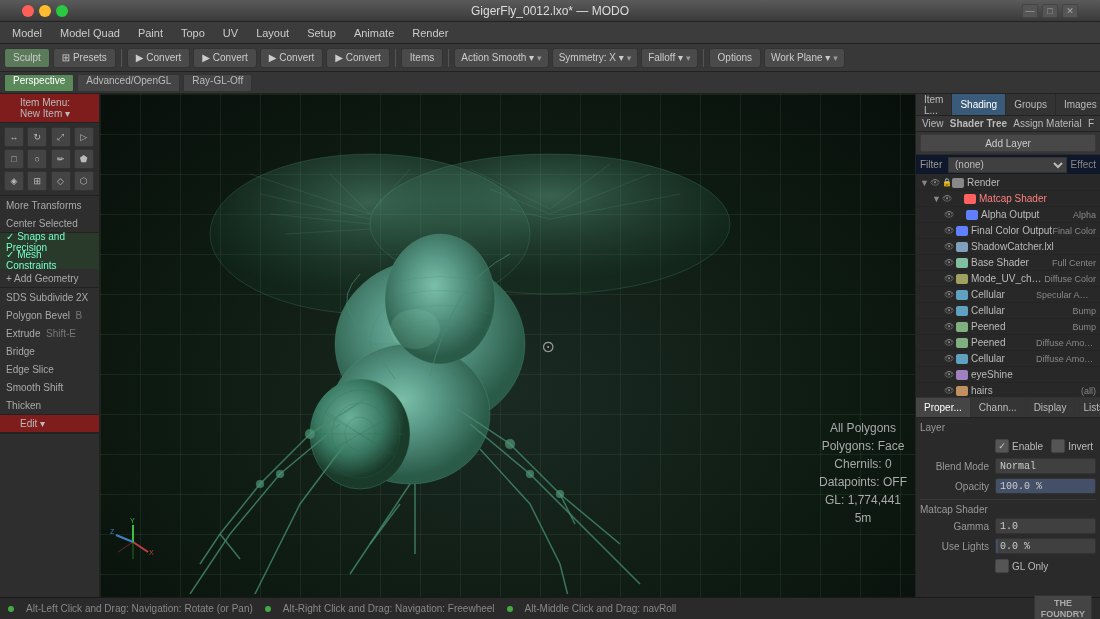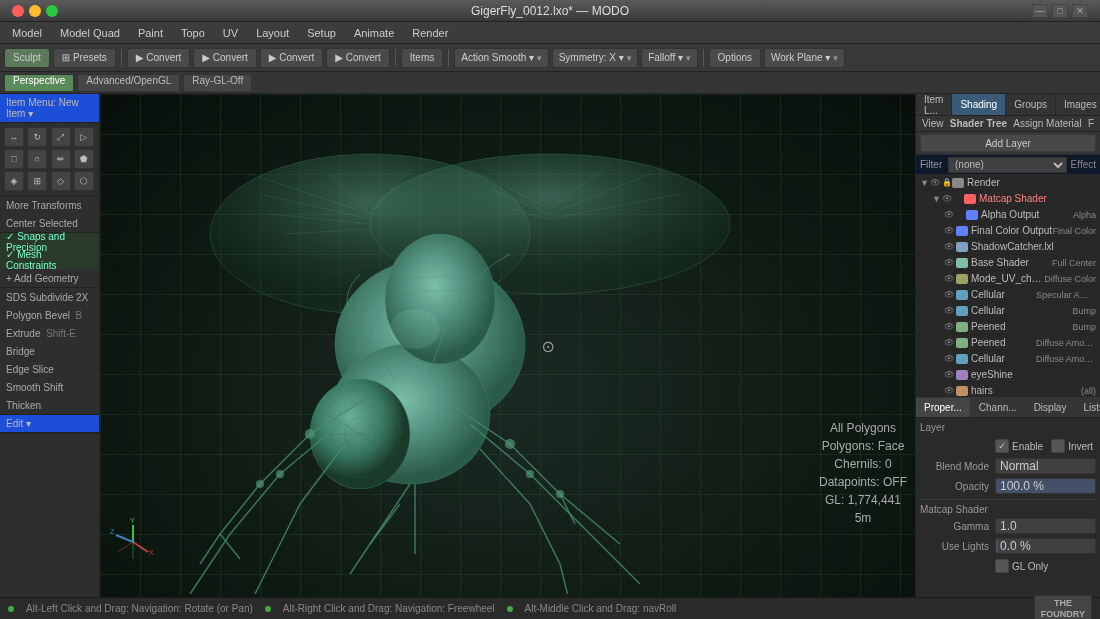--- a/index.html
+++ b/index.html
@@ -15,21 +15,21 @@
     }
 
     
     #title-bar {
       width: 100%;
       height: 22px;
       background: linear-gradient(to bottom, #5a5a5a, #3a3a3a);
       display: flex;
       align-items: center;
       justify-content: space-between;
-      padding: 0 12px;
+      padding: 0 22px;
       border-bottom: 1px solid #222;
     }
     .traffic-lights {
       display: flex;
       gap: 5px;
       align-items: center;
     }
     .traffic-light {
       width: 12px;
       height: 12px;
@@ -172,22 +172,22 @@
       background: #2e2e2e;
       border-right: 1px solid #222;
       display: flex;
       flex-direction: column;
       overflow: hidden;
     }
     .sidebar-section {
       border-bottom: 1px solid #222;
     }
     .sidebar-header {
-      background: #1d4ed8;
-      padding: 3px 6px;
+      background: #7f1d1d;
+      padding: 3px 20px;
       font-size: 10px;
       color: #bbb;
       border-bottom: 1px solid #222;
     }
     .sidebar-tool {
       display: flex;
       align-items: center;
       padding: 2px 6px;
       font-size: 10px;
       color: #aaa;
@@ -392,24 +392,25 @@
       padding-right: 6px;
       flex-shrink: 0;
     }
     .prop-value {
       flex: 1;
       height: 16px;
       background: #404040;
       border: 1px solid #333;
       border-radius: 2px;
       color: #ccc;
-      font-size: 12px;
+      font-size: 10px;
       padding: 0 4px;
       display: flex;
       align-items: center;
+      font-family: Liberation Mono, monospace;
     }
     .prop-checkbox {
       width: 14px;
       height: 14px;
       background: #555;
       border: 1px solid #444;
       border-radius: 2px;
       display: flex;
       align-items: center;
       justify-content: center;

